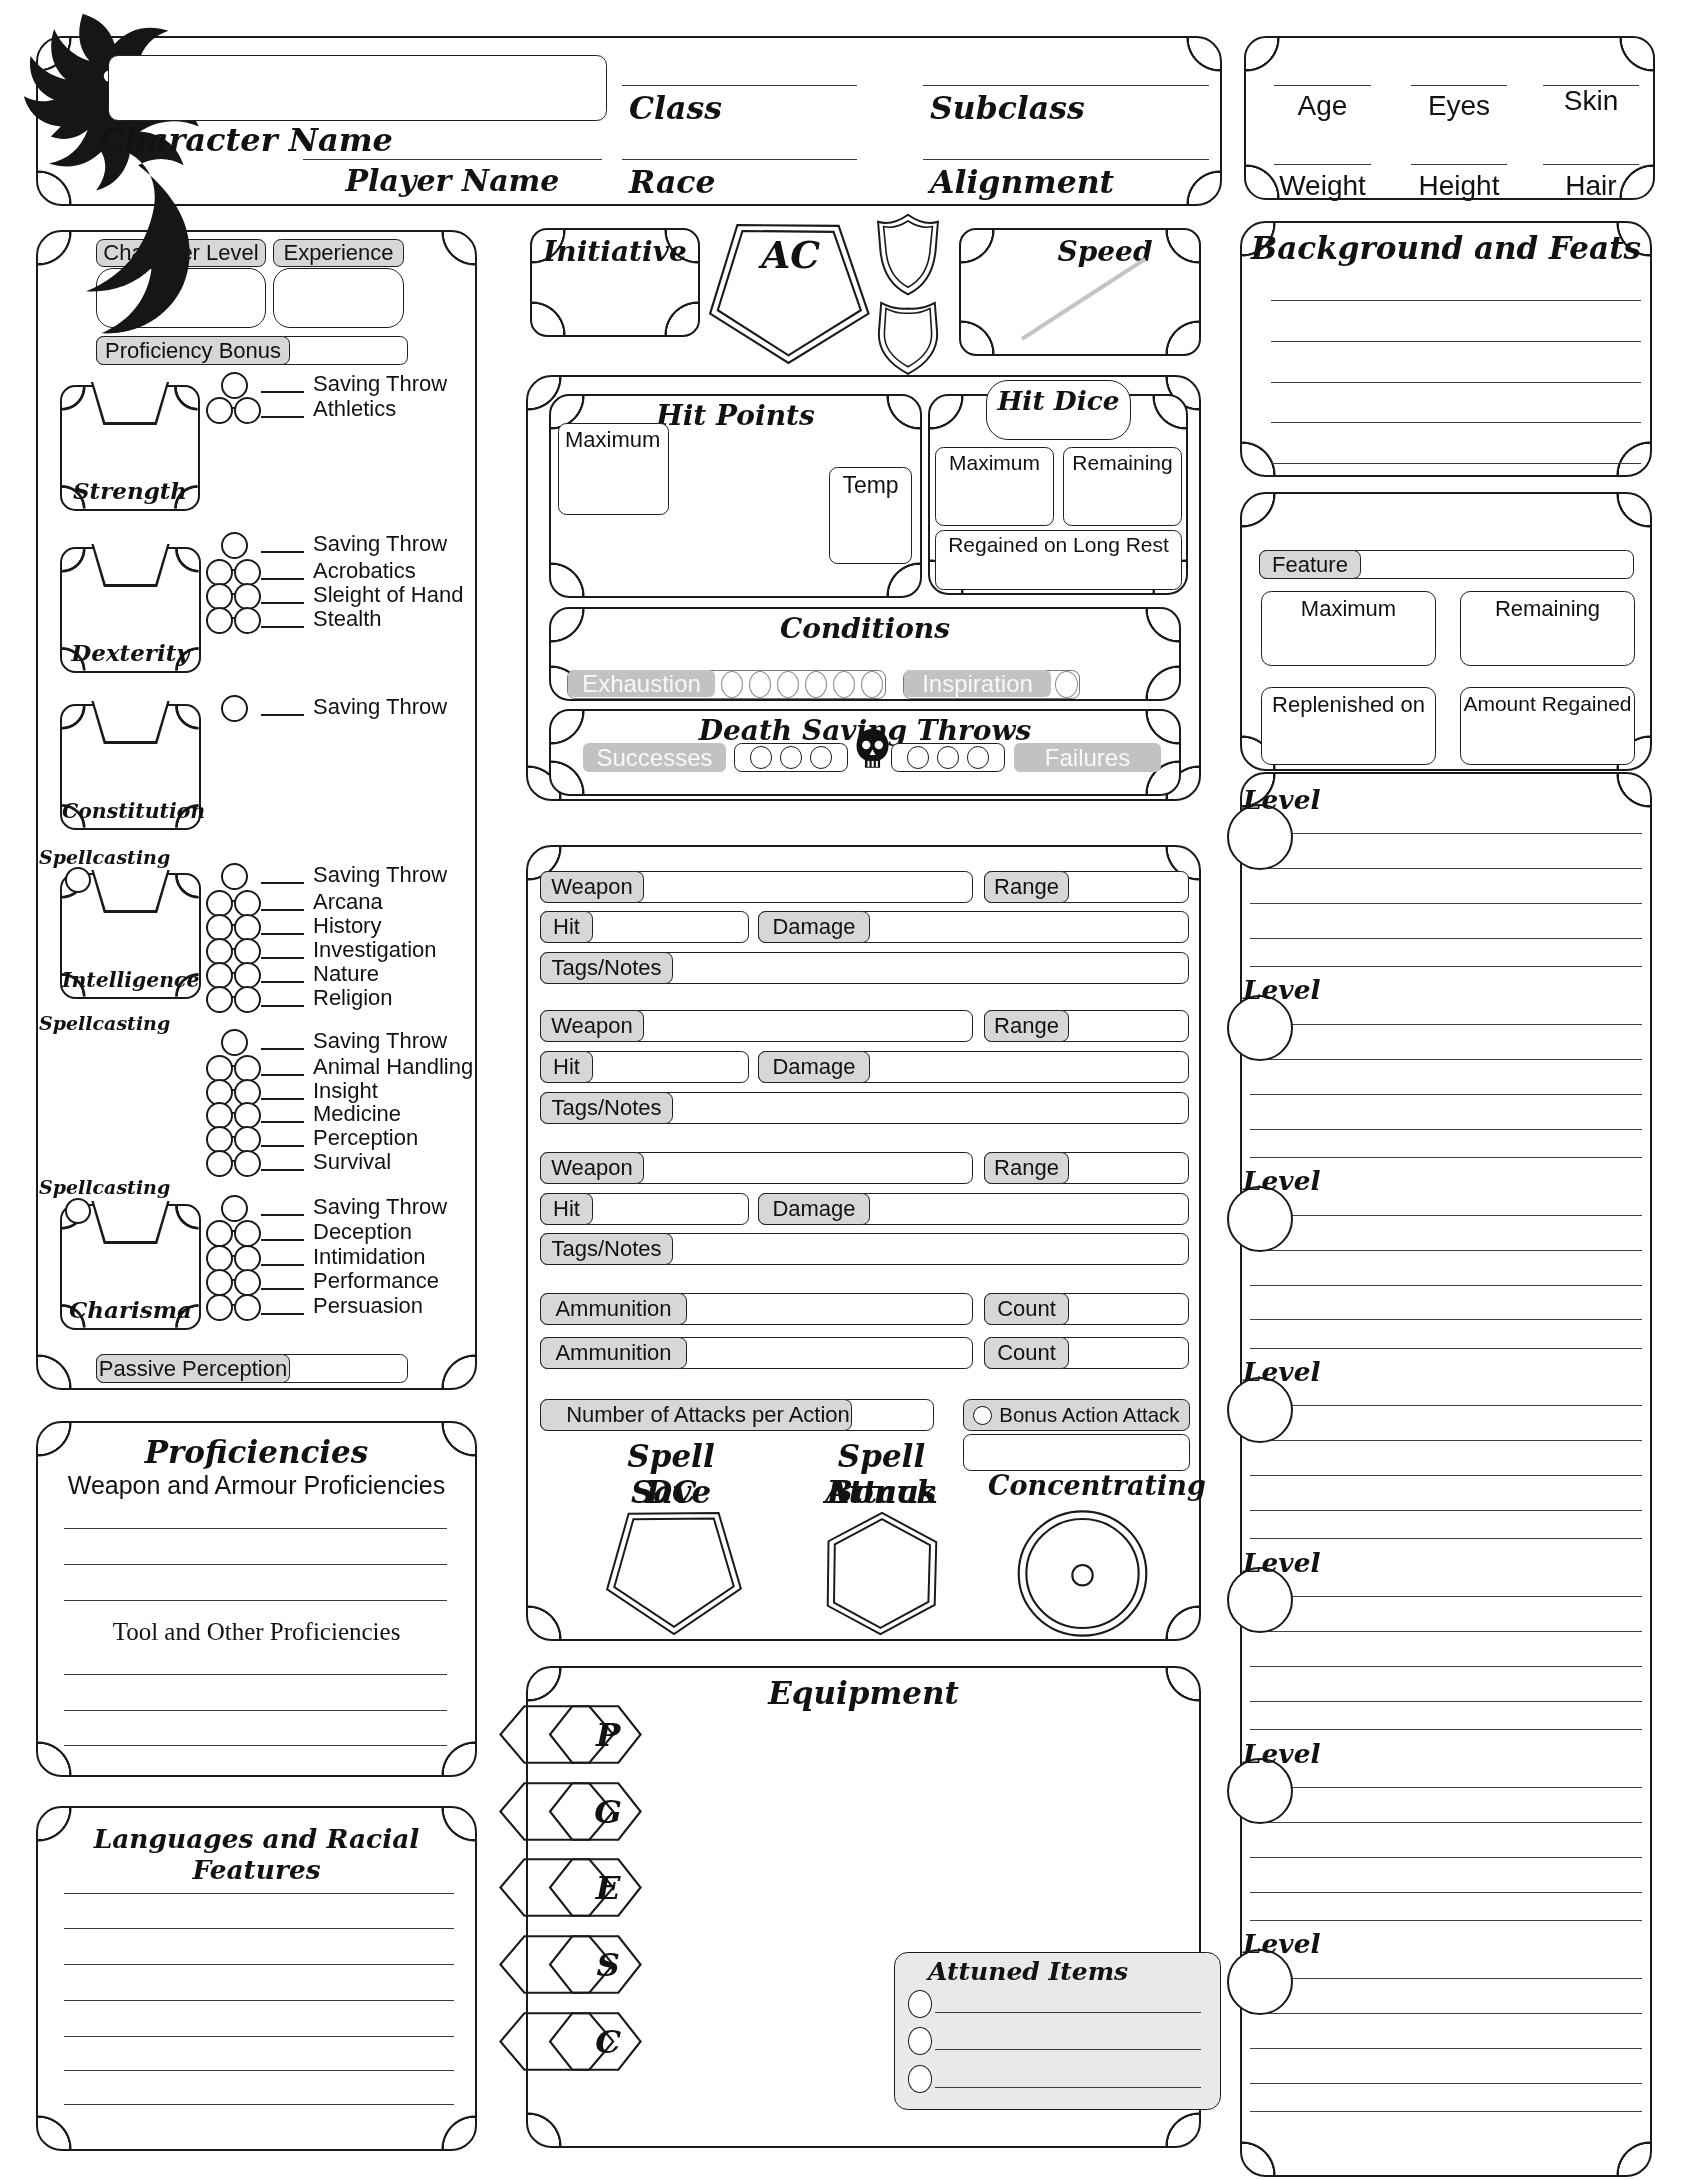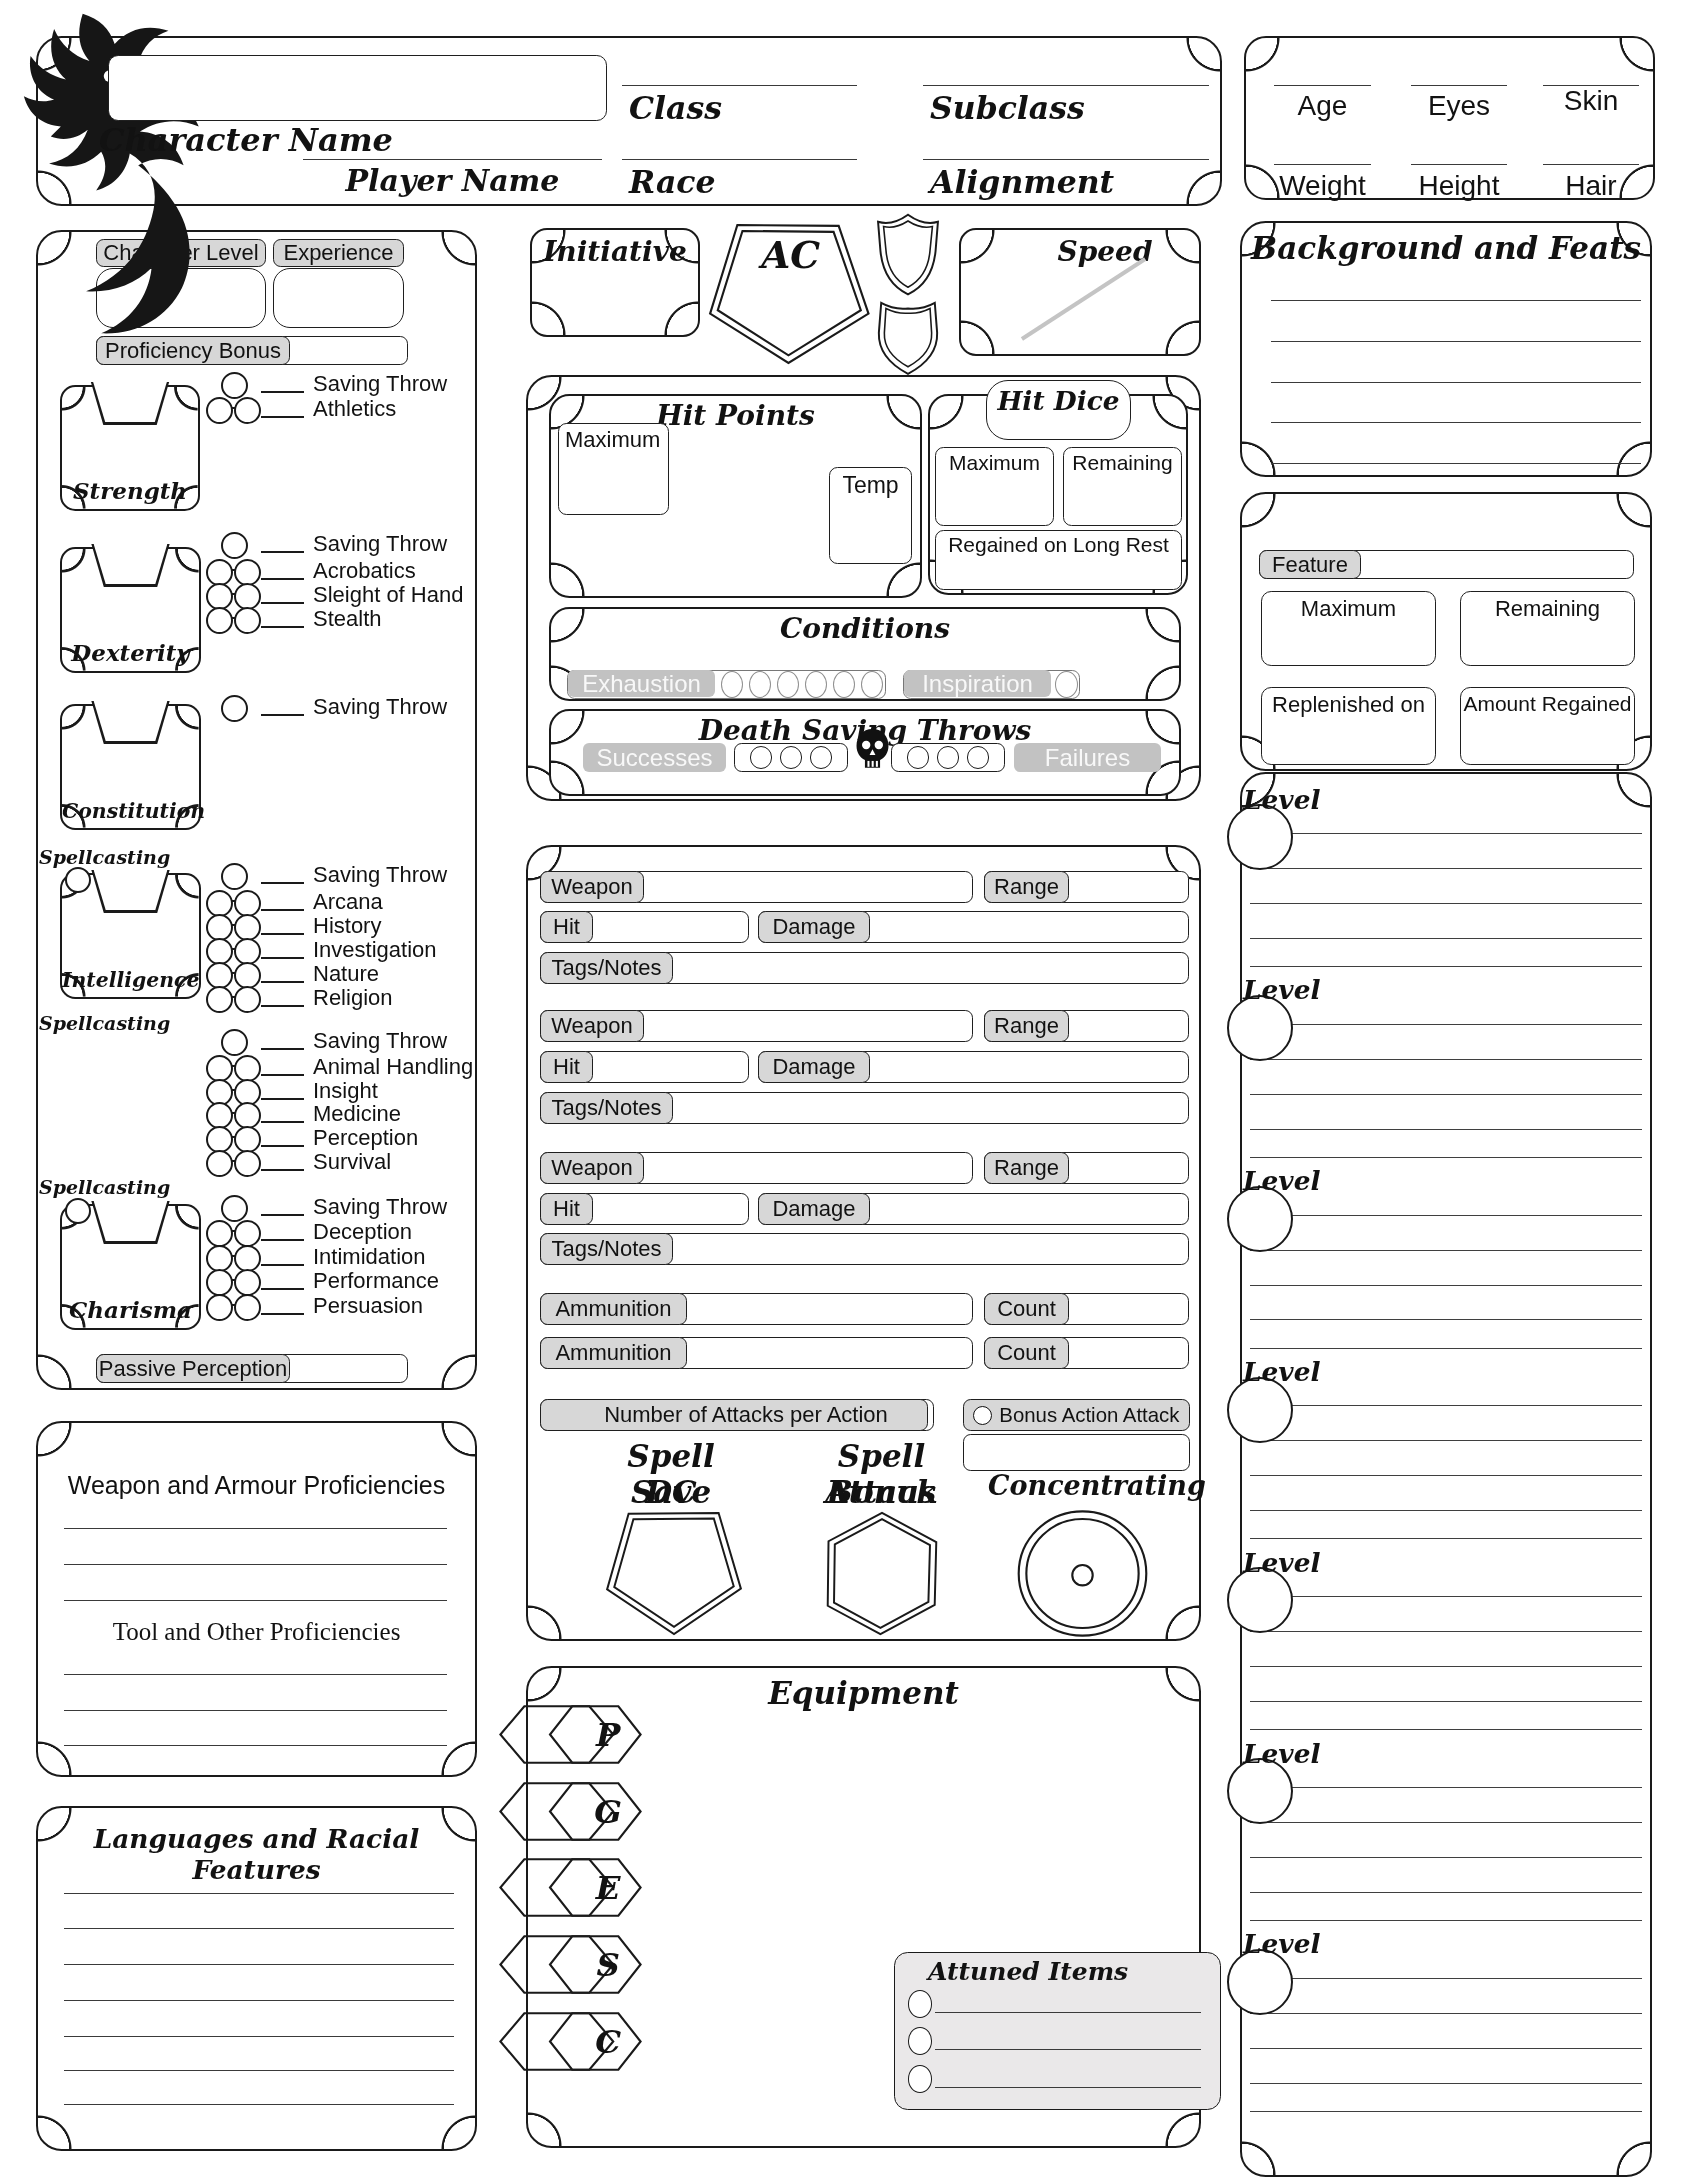--- a/index.html
+++ b/index.html
@@ -89,20 +89,21 @@
   <div class="abs field" style="left:96px;top:336px;width:312px;height:29px;"></div>
   <div class="abs pill" style="left:96px;top:336px;width:194px;height:29px;">
       <span>Proficiency Bonus</span>
     </div>
   <div class="abs field" style="left:96px;top:1354px;width:312px;height:29px;"></div>
   <div class="abs pill" style="left:96px;top:1354px;width:194px;height:29px;">
       <span>Passive Perception</span>
     </div>
 
   <div class="abs box fx" style="left:36px;top:1421px;width:441px;height:356px;border-radius:25.6px;"></div>
+  <div class="abs bl ctr" style="left:36px;top:1434px;width:441px;font-size:31px;">Proficiencies</div>
   <div class="abs sans ctr" style="left:36px;top:1471px;width:441px;font-size:25px;">Weapon and Armour Proficiencies</div>
   <div class="abs sans ctr" style="left:36px;top:1618px;width:441px;font-size:25px;font-family:Liberation Serif, serif;">Tool and Other Proficiencies</div>
 
   <div class="abs box fx" style="left:36px;top:1806px;width:441px;height:345px;border-radius:25.6px;"></div>
   <div class="abs bl ctr" style="left:36px;top:1823px;width:441px;font-size:26.4px;">Languages and Racial Features</div>
 
   <div class="abs box fx" style="left:530px;top:228px;width:170px;height:109px;border-radius:17px;"></div>
   <div class="abs bl ctr" style="left:530px;top:235px;width:170px;font-size:28px;">Initiative</div>
 
   <div class="abs" style="left:705px;top:218px;width:172px;height:152px;">
@@ -192,21 +193,21 @@
       <div class="dpip" style=""></div>
       <div class="dpip" style=""></div>
     </div>
   <div class="abs soft" style="left:1014px;top:743px;width:147px;height:29px;">
       <span>Failures</span>
     </div>
 
   <div class="abs box fx" style="left:526px;top:845px;width:675px;height:796px;border-radius:25.6px;"></div>
 
   <div class="abs field" style="left:540px;top:1399px;width:394px;height:32px;"></div>
-  <div class="abs pill" style="left:540px;top:1399px;width:388px;height:32px;padding-left:24px;">
+  <div class="abs pill" style="left:540px;top:1399px;width:312px;height:32px;padding-left:24px;">
       <span>Number of Attacks per Action</span>
     </div>
   <div class="abs pill" style="left:963px;top:1399px;width:227px;height:32px;font-size:20.4px;gap:6.8px;">
     <span style="display:inline-block;width:17px;height:17px;border:1.9px solid #111;border-radius:50%;background:#fff;"></span>
     <span>Bonus Action Attack</span>
   </div>
   <div class="abs field" style="left:963px;top:1434px;width:227px;height:37px;"></div>
 
   <div class="abs bl ctr" style="left:596px;top:1438px;width:150px;font-size:31px;">Spell Save</div>
   <div class="abs bl ctr" style="left:596px;top:1474px;width:150px;font-size:31px;">DC</div>

